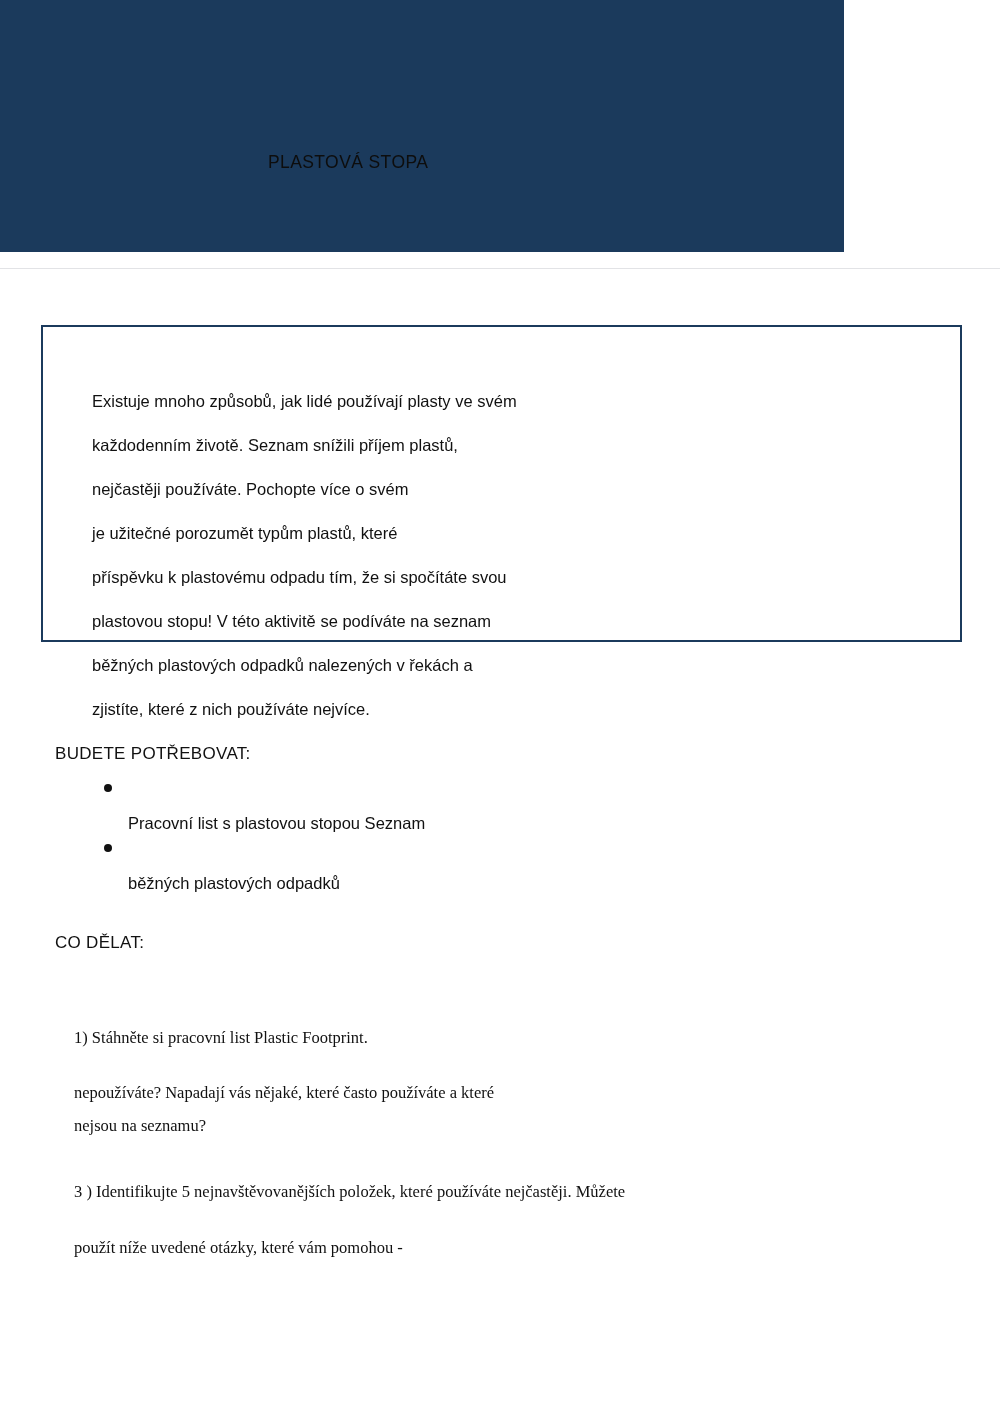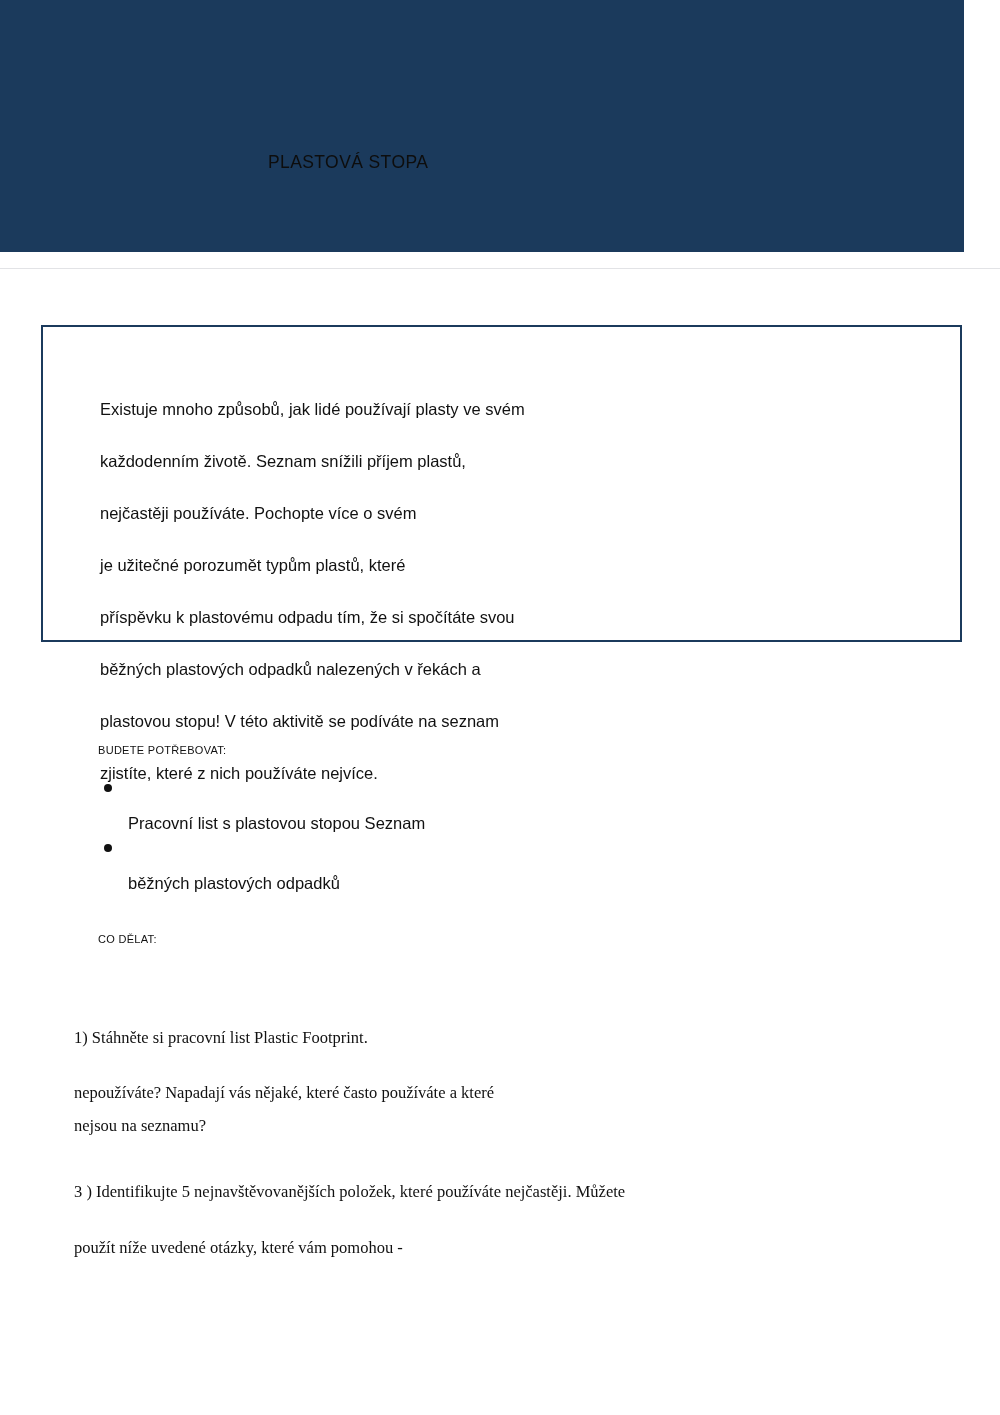--- a/index.html
+++ b/index.html
@@ -14,21 +14,21 @@
     color: #1a1a1a;
     position: relative;
     overflow: hidden;
   }
 
   
   .header-band {
     position: absolute;
     left: 0;
     top: 0;
-    width: 964px;
+    width: 844px;
     height: 252px;
     background: #1b3a5c;
   }
   .header-title {
     position: absolute;
     left: 268px;
     top: 152px;
     font-size: 17.5px;
     letter-spacing: 0.4px;
     color: #0d0d0d;
@@ -58,31 +58,30 @@
   .intro-text {
     position: absolute;
     left: 84px;
     top: 375px;
     width: 700px;
     font-size: 16.5px;
     line-height: 36px;
     color: #111111;
   }
   .intro-text p {
-    margin: 16px;
+    margin: 8px;
   }
 
   
   .section-heading {
     position: absolute;
-    font-size: 11px;
+    font-size: 17px;
     letter-spacing: 0.3px;
     color: #111111;
     white-space: nowrap;
-    margin-left: 43px;
   }
   #need-heading { left: 55px; top: 744px; }
   #todo-heading { left: 55px; top: 933px; }
 
   
   .needs-list {
     position: absolute;
     left: 84px;
     top: 775px;
     width: 600px;
@@ -141,22 +140,22 @@
 <div class="rule-line"></div>
 
 <div class="intro-box"></div>
 
 <div class="intro-text">
   <p>Existuje mnoho způsobů, jak lidé používají plasty ve svém</p>
   <p>každodenním životě. Seznam snížili příjem plastů,</p>
   <p>nejčastěji používáte. Pochopte více o svém</p>
   <p>je užitečné porozumět typům plastů, které</p>
   <p>příspěvku k plastovému odpadu tím, že si spočítáte svou</p>
+  <p>plastovou stopu! V této aktivitě se podíváte na seznam</p>
   <p>běžných plastových odpadků nalezených v řekách a</p>
-  <p>plastovou stopu! V této aktivitě se podíváte na seznam</p>
   <p>zjistíte, které z nich používáte nejvíce.</p>
 </div>
 
 <div class="section-heading" id="need-heading">BUDETE POTŘEBOVAT:</div>
 
 <ul class="needs-list">
   <li>
     <span class="bullet"></span>
     <span class="li-text">Pracovní list s plastovou stopou Seznam</span>
   </li>

